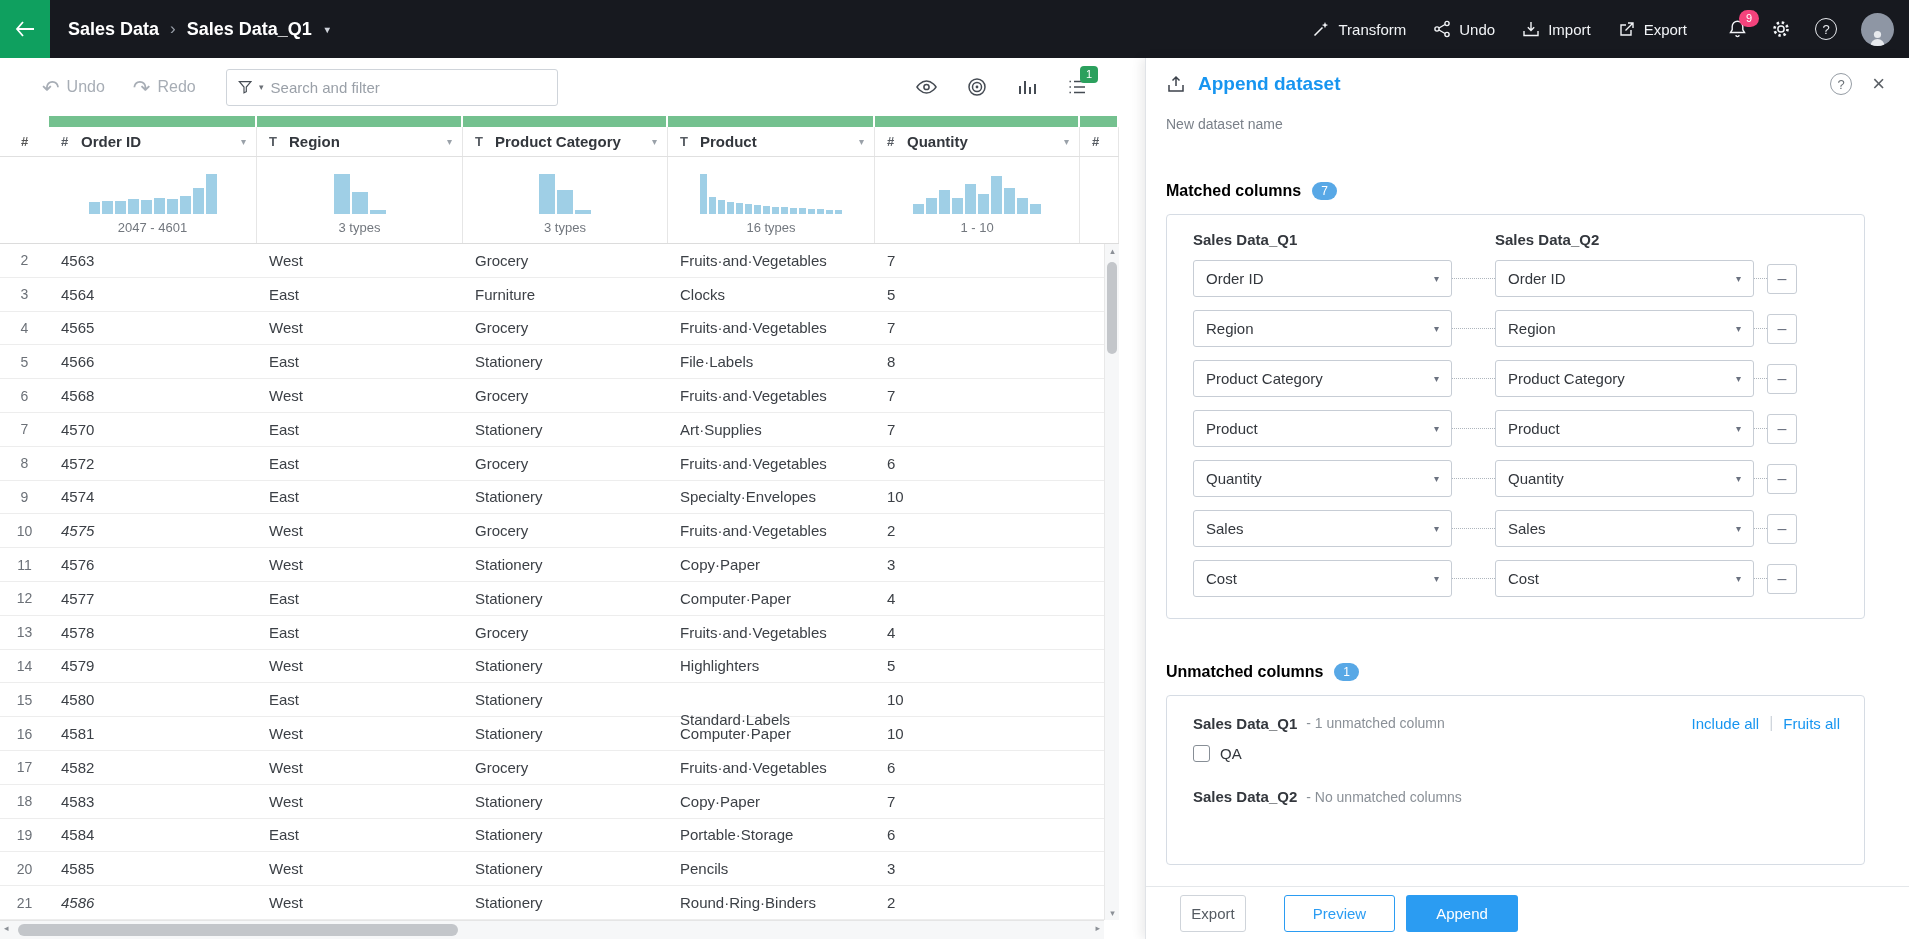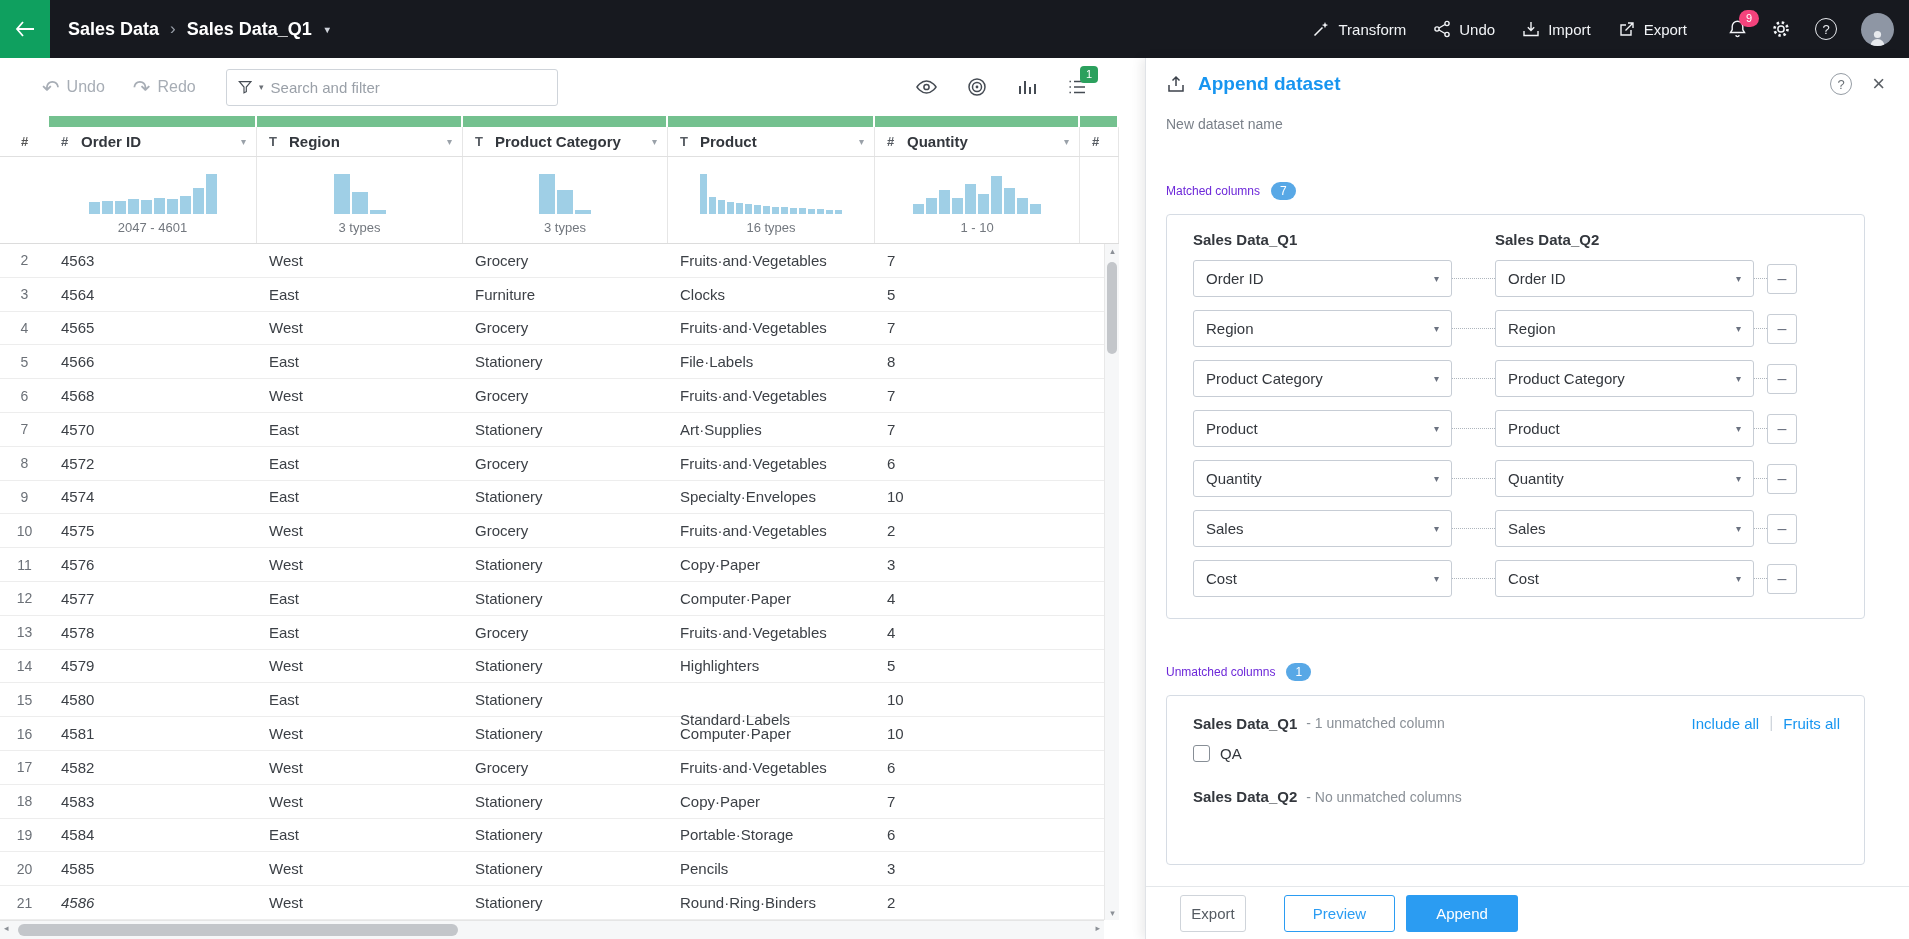--- a/index.html
+++ b/index.html
@@ -77,21 +77,21 @@
 .panel-header { height:52px; display:flex; align-items:center; gap:12px; padding:0 24px 0 20px; flex:none; }
 .panel-title { color:#1795f0; font-size:19px; font-weight:600; }
 .panel-header-right { margin-left:auto; display:flex; align-items:center; gap:20px; }
 .help-circle { width:22px; height:22px; border:1.5px solid #959ca4; border-radius:50%; color:#6b7176; font-size:13px; display:flex; align-items:center; justify-content:center; cursor:pointer; }
 .close-x { font-size:22px; color:#5b6066; line-height:1; cursor:pointer; }
 .panel-body { flex:1 1 auto; padding:2px 44px 0 20px; overflow:hidden; }
 .field-label { color:#7a8089; font-size:14px; margin:4px 0 6px; }
 .text-input { width:100%; height:37px; border:1px solid #c7cdd5; border-radius:3px; padding:0 12px; font-size:15px; color:#33373d; font-family:inherit; outline:none; }
 .section-head { display:flex; align-items:center; gap:11px; margin:50px 0 14px; }
 .section-head.second { margin-top:44px; }
-.section-title { font-size:12px; font-weight:normal; color:#6d28d9; }
+.section-title { font-size:16px; font-weight:bold; color:#000000; }
 .badge-blue { background:#58a8e6; color:#fff; font-size:12px; line-height:1; border-radius:9px; padding:3px 9px; }
 .matched-box { border:1px solid #d6dce4; border-radius:4px; padding:16px 0 8px 26px; }
 .pair-headers { display:flex; margin-bottom:12px; }
 .ph { width:259px; font-size:15px; font-weight:600; color:#33373d; }
 .ph.ph2 { margin-left:43px; }
 .pair-row { display:flex; align-items:center; margin-bottom:13px; }
 .select { width:259px; height:37px; border:1px solid #c7cdd5; border-radius:3px; padding:0 12px; display:flex; align-items:center; justify-content:space-between; font-size:15px; color:#33373d; background:#fff; cursor:pointer; flex:none; }
 .selcaret { color:#6b7280; font-size:10px; }
 .conn { border-top:1px dotted #aeb5bd; height:0; flex:none; }
 .conn1 { width:43px; } .conn2 { width:13px; }
@@ -411,21 +411,21 @@
             <div class="tcell gut">9</div>
             <div class="tcell" style="width: 208px;">4574</div>
             <div class="tcell" style="width: 206px;">East</div>
             <div class="tcell" style="width: 205px;">Stationery</div>
             <div class="tcell" style="width: 207px;">Specialty·Envelopes</div>
             <div class="tcell" style="width: 205px;">10</div>
             <div class="tcell flexfill"></div>
           </div>
           <div class="trow">
             <div class="tcell gut">10</div>
-            <div class="tcell" style="width: 208px;">4575</div>
+            <div class="tcell" style="width: 208px; font-style: italic;">4575</div>
             <div class="tcell" style="width: 206px;">West</div>
             <div class="tcell" style="width: 205px;">Grocery</div>
             <div class="tcell" style="width: 207px;">Fruits·and·Vegetables</div>
             <div class="tcell" style="width: 205px;">2</div>
             <div class="tcell flexfill"></div>
           </div>
           <div class="trow">
             <div class="tcell gut">11</div>
             <div class="tcell" style="width: 208px;">4576</div>
             <div class="tcell" style="width: 206px;">West</div>

